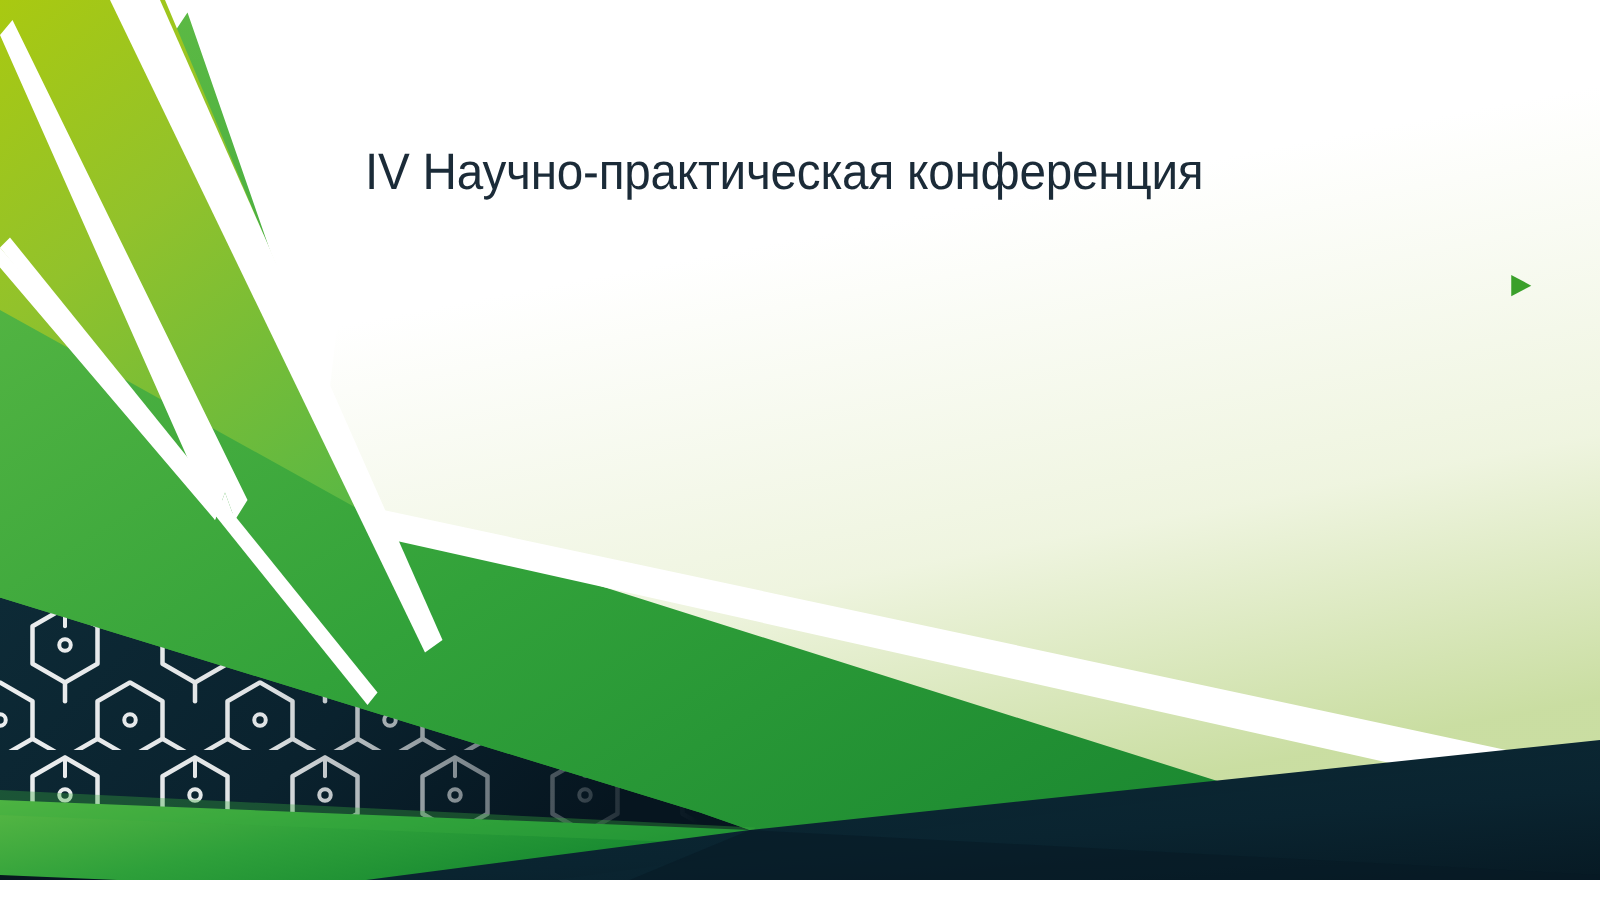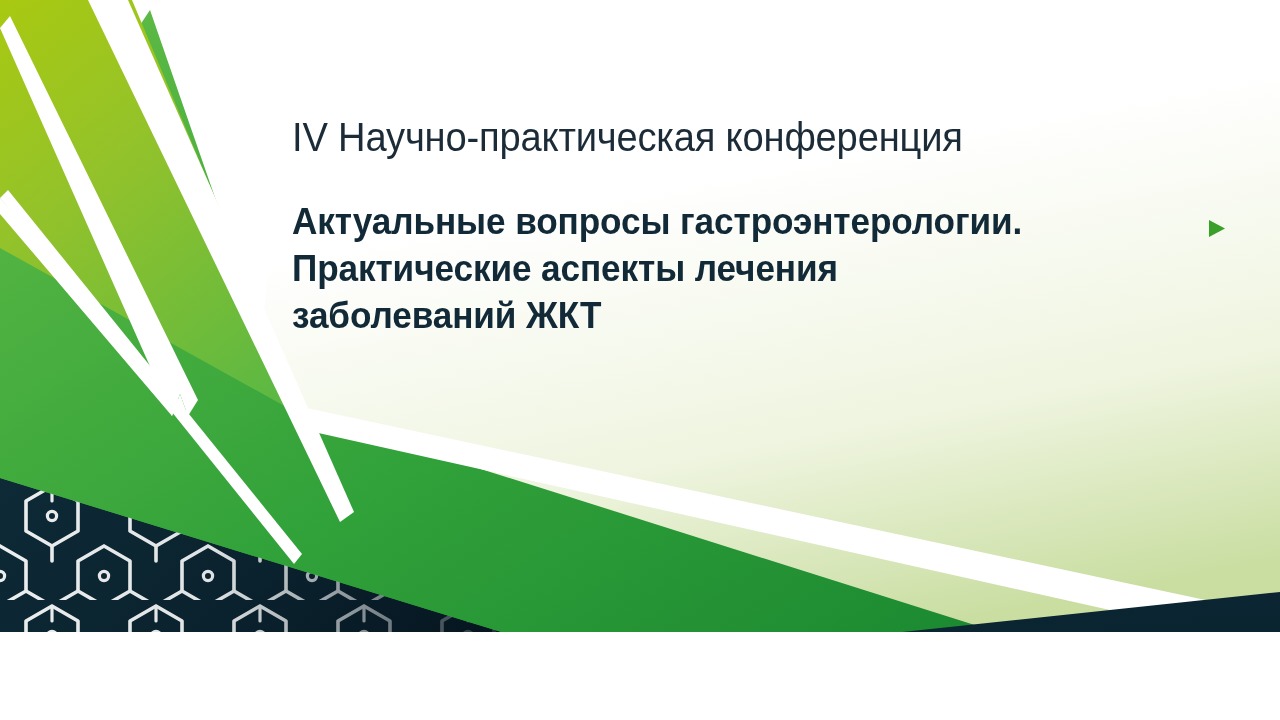--- a/index.html
+++ b/index.html
@@ -7,21 +7,21 @@
     padding: 0;
     background: #ffffff;
   }
   body {
     font-family: "Liberation Sans", sans-serif;
   }
 
   #slide {
     position: relative;
     width: 1280px;
-    height: 632px;
+    height: 704px;
     overflow: hidden;
     background: #14b8a6;
   }
 
   #bg-art {
     position: absolute;
     left: 0; top: 0;
     width: 1280px;
     height: 720px;
     display: block;
@@ -212,24 +212,19 @@
     <polygon points="1280,600 1280,720 330,720 760,660" fill="url(#gradNavyWedge)" opacity="0.9"></polygon>
 
     <polygon points="0,700 470,720 0,720" fill="url(#gradNavyFoot)"></polygon>
     <polygon points="60,720 470,718 600,664 1280,700 1280,720" fill="#081a24" opacity="0.55"></polygon>
   </svg>
 
   <div id="content-layer">
 
     <div class="subtitle-line">IV Научно-практическая конференция</div>
 
-    <div class="title-block">
-      <div class="title-line">Актуальные вопросы гастроэнтерологии.</div>
-      <div class="title-line">Практические аспекты лечения</div>
-      <div class="title-line">заболеваний ЖКТ</div>
-    </div>
 
     <svg id="play-marker" viewBox="0 0 20 19">
       <polygon points="2,1 18,9.5 2,18" fill="#3aa02a"></polygon>
     </svg>
 
   </div>
 </div>
 
 </body></html>

